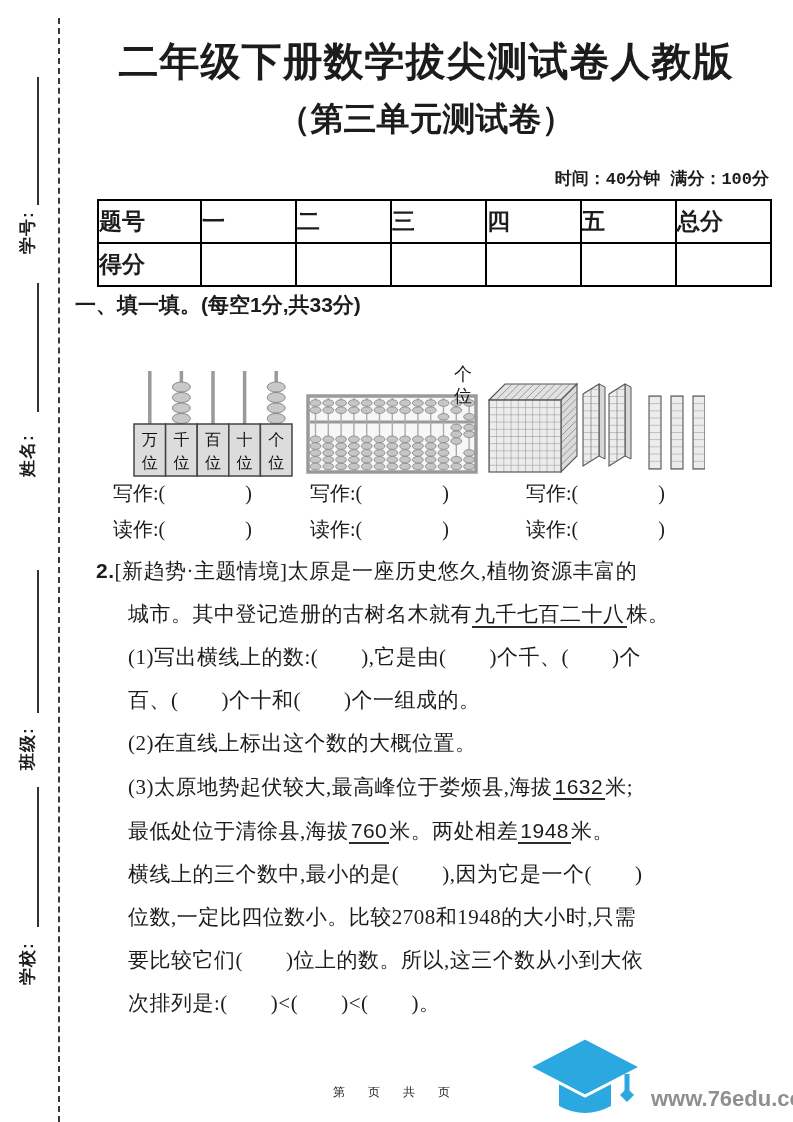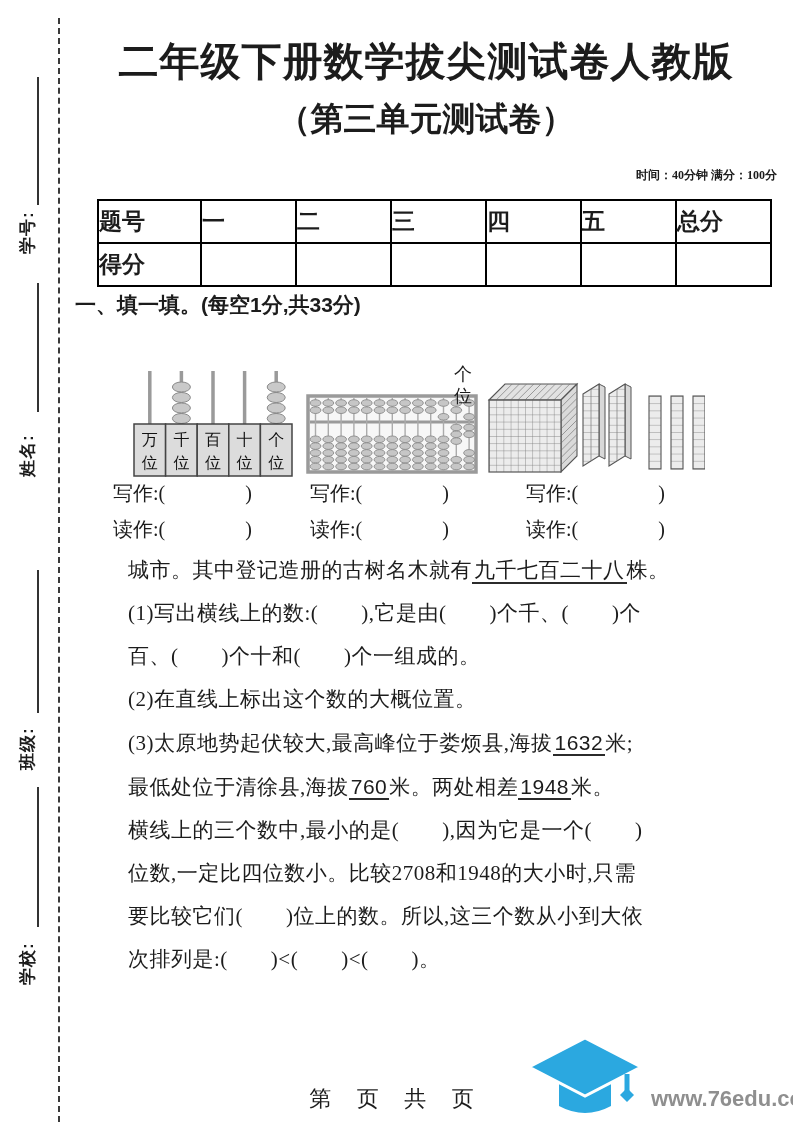--- a/index.html
+++ b/index.html
@@ -7,22 +7,22 @@
         font-family:"Liberation Serif",serif;overflow:hidden;}
   .dash{position:absolute;left:58px;top:18px;height:1104px;width:0;border-left:2px dashed #3a3a3a;}
   .vlabel{position:absolute;left:16px;transform:rotate(-90deg);transform-origin:left top;
           font-family:"Liberation Sans",sans-serif;font-weight:bold;font-size:17px;
           white-space:nowrap;letter-spacing:1px;}
   .vline{position:absolute;left:37px;width:2px;background:#333;}
   .title{position:absolute;left:70px;top:34px;width:712px;text-align:center;
          font-family:"Liberation Sans",sans-serif;font-weight:bold;font-size:40px;letter-spacing:1px;}
   .subtitle{position:absolute;left:70px;top:97px;width:712px;text-align:center;
             font-family:"Liberation Sans",sans-serif;font-weight:bold;font-size:33px;}
-  .info{position:absolute;top:167px;right:16px;font-family:Liberation Serif, serif;
-        font-weight:bold;font-size:12px;}
+  .info{position:absolute;top:167px;right:24px;font-family:Liberation Mono, monospace;
+        font-weight:bold;font-size:17px;}
   table.score{position:absolute;left:97px;top:199px;border-collapse:collapse;table-layout:fixed;}
   table.score td{border:2px solid #000;height:41px;padding:0;
                  font-family:"Liberation Sans",sans-serif;font-weight:bold;font-size:23px;}
   .sec-head{position:absolute;left:75px;top:291px;
             font-family:"Liberation Sans",sans-serif;font-weight:bold;font-size:21px;}
   .q1-line{position:absolute;left:112px;top:327px;font-size:20px;}
   .bnum{font-family:"Liberation Sans",sans-serif;font-weight:bold;}
   .fig{position:absolute;}
   .abacus-pos{position:absolute;left:452px;top:363px;width:22px;text-align:center;
               font-size:18px;line-height:22px;}
@@ -31,21 +31,21 @@
   .wr-a{left:0;} .wr-b{left:197px;} .wr-c{left:413px;}
   .q2{position:absolute;left:96px;top:549px;width:655px;font-size:21px;line-height:43px;
       letter-spacing:0.5px;}
   .q2 .ln{padding-left:32px;white-space:nowrap;}
   .q2 .first{text-indent:-32px;}
   .u{border-bottom:2px solid #2b2b2b;padding:0 2px;}
   .num{font-family:"Liberation Sans",sans-serif;}
   .nl-wrap{height:88px;position:relative;}
   .nl-svg{position:absolute;left:-16px;top:6px;}
   .pagefoot{position:absolute;left:0;top:1084px;width:100%;text-align:center;
-            font-size:22px;letter-spacing:10px;}
+            font-size:12px;letter-spacing:10px;}
   .logo-cap{position:absolute;left:527px;top:1036px;}
   .logo-brand{position:absolute;left:649px;top:1042px;font-family:"Liberation Sans",sans-serif;
               font-weight:bold;font-size:35px;color:#F7558C;letter-spacing:1px;}
   .logo-url{position:absolute;left:651px;top:1086px;font-family:"Liberation Sans",sans-serif;
             font-weight:bold;font-size:22px;color:#8F8F8F;}
   svg text{font-family:"Liberation Serif",serif;}
 </style>
 </head>
 <body>
 
@@ -237,20 +237,23 @@
     <span class="wr-b">写作:(　　　　)</span>
     <span class="wr-c">写作:(　　　　)</span>
   </div>
   <div class="wr-row" style="top:516px;">
     <span class="wr-a">读作:(　　　　)</span>
     <span class="wr-b">读作:(　　　　)</span>
     <span class="wr-c">读作:(　　　　)</span>
   </div>
 
   <div class="q2">
+    <div class="ln first">
+      <span class="bnum">2.</span><span>[新趋势·主题情境]太原是一座历史悠久,植物资源丰富的</span>
+    </div>
     <div class="ln">
       <span>城市。其中登记造册的古树名木就有</span><span class="u">九千七百二十八</span><span>株。</span>
     </div>
     <div class="ln">(1)写出横线上的数:(　　),它是由(　　)个千、(　　)个</div>
     <div class="ln">百、(　　)个十和(　　)个一组成的。</div>
     <div class="ln">(2)在直线上标出这个数的大概位置。</div>
     <div class="ln">
       <span>(3)太原地势起伏较大,最高峰位于娄烦县,海拔</span><span class="u num">1632</span><span>米;</span>
     </div>
     <div class="ln">

